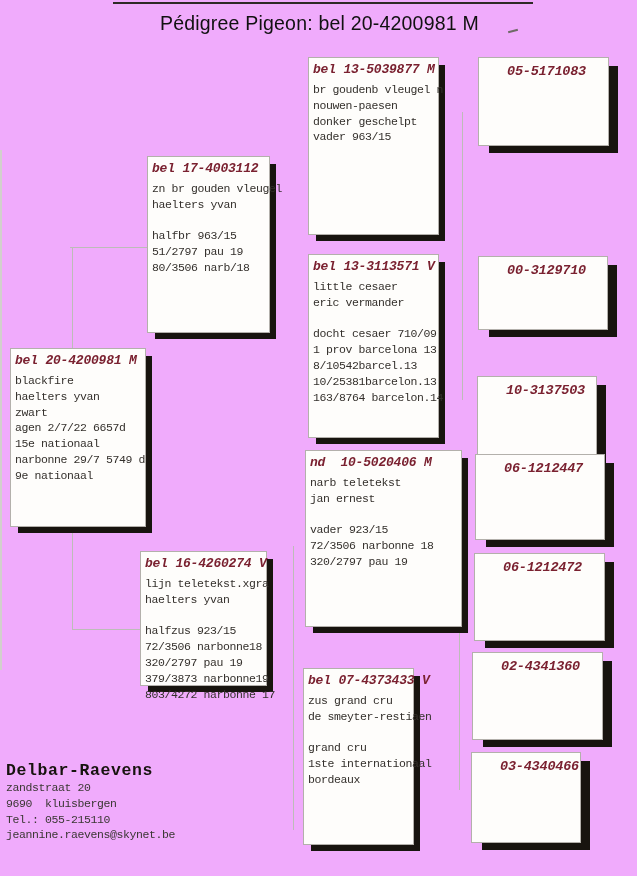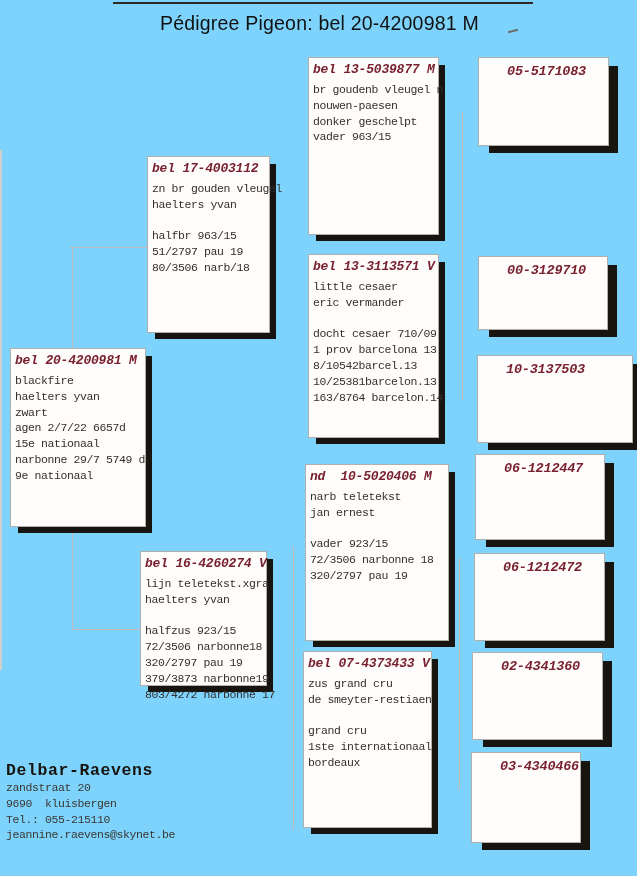--- a/index.html
+++ b/index.html
@@ -1,18 +1,18 @@
 <!DOCTYPE html>
 <html style="--ring-color: #7a2130; --body-color: #34302c;"><head>
 <meta charset="utf-8">
 <style>
   html,body { margin:0; padding:0; background:#e8e8e6; }
   .page {
     position:relative; width:637px; height:876px; margin:0 auto;
-    background:#7dd3fc; overflow:hidden;
+    background:#f0abfc; overflow:hidden;
     font-family:"Liberation Mono","DejaVu Sans Mono",monospace;
   }
   .title {
     position:absolute; left:160px; top:12px;
     font-family:"Liberation Sans","DejaVu Sans",sans-serif;
     font-size:19.5px; color:#111; letter-spacing:0.2px; white-space:pre;
   }
   .card {
     position:absolute; background:#fefdfb;
     border:1px solid #b3b0ab; box-sizing:border-box;
@@ -106,47 +106,47 @@
     <div class="line">little cesaer</div>
     <div class="line">eric vermander</div>
     <div class="line"></div>
     <div class="line">docht cesaer 710/09</div>
     <div class="line">1 prov barcelona 13</div>
     <div class="line">8/10542barcel.13</div>
     <div class="line">10/25381barcelon.13</div>
     <div class="line">163/8764 barcelon.14</div>
   </div>
 
-  <div class="card big" style="left:305px;top:464px;width:144px;height:177px">
+  <div class="card big" style="left:305px;top:450px;width:157px;height:177px">
     <div class="ring">nd  10-5020406 M</div>
     <div class="line">narb teletekst</div>
     <div class="line">jan ernest</div>
     <div class="line"></div>
     <div class="line">vader 923/15</div>
     <div class="line">72/3506 narbonne 18</div>
     <div class="line">320/2797 pau 19</div>
   </div>
 
-  <div class="card big" style="left:303px;top:651px;width:129px;height:177px">
+  <div class="card big" style="left:303px;top:668px;width:111px;height:177px">
     <div class="ring">bel 07-4373433 V</div>
     <div class="line">zus grand cru</div>
     <div class="line">de smeyter-restiaen</div>
     <div class="line"></div>
     <div class="line">grand cru</div>
     <div class="line">1ste internationaal</div>
     <div class="line">bordeaux</div>
   </div>
 
   <div class="card small" style="left:478px;top:57px;width:131px;height:89px">
     <div class="ring">05-5171083</div>
   </div>
   <div class="card small" style="left:478px;top:256px;width:130px;height:74px">
     <div class="ring">00-3129710</div>
   </div>
-  <div class="card small" style="left:477px;top:355px;width:156px;height:88px">
+  <div class="card small" style="left:477px;top:376px;width:120px;height:88px">
     <div class="ring">10-3137503</div>
   </div>
   <div class="card small" style="left:475px;top:454px;width:130px;height:86px">
     <div class="ring">06-1212447</div>
   </div>
   <div class="card small" style="left:474px;top:553px;width:131px;height:88px">
     <div class="ring">06-1212472</div>
   </div>
   <div class="card small" style="left:472px;top:652px;width:131px;height:88px">
     <div class="ring">02-4341360</div>

